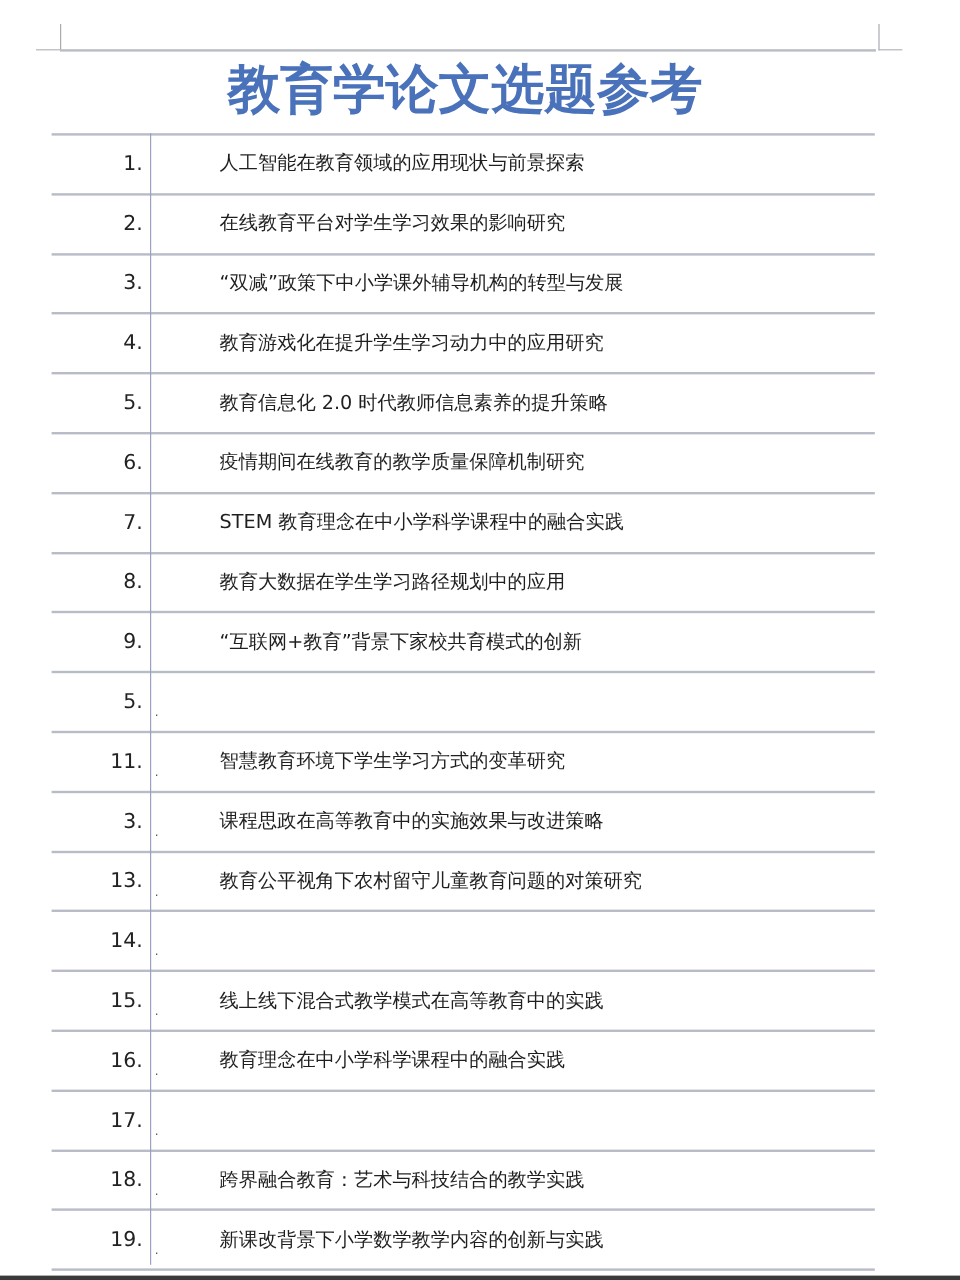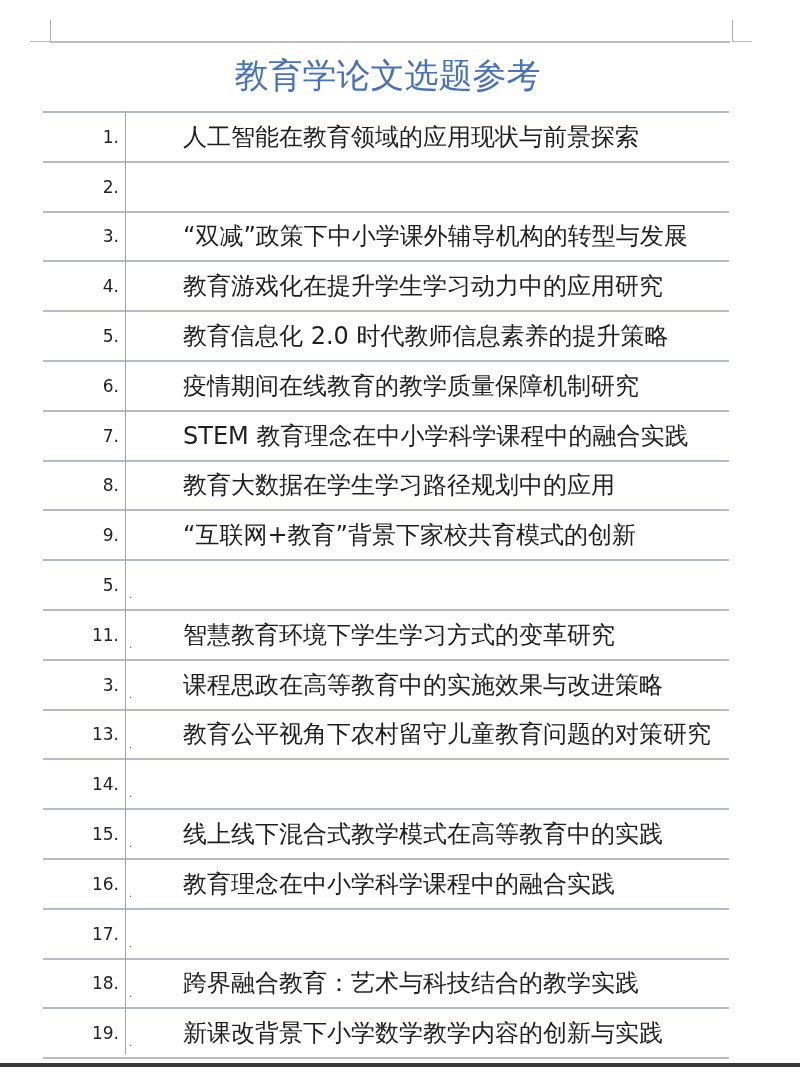--- a/index.html
+++ b/index.html
@@ -32,22 +32,22 @@
       width: 680px;
       height: 2px;
       background: #b9bcc2;
     }
     .title {
       position: absolute;
       left: 0;
       top: 52px;
       width: 775px;
       text-align: center;
-      font-size: 34px;
-      font-weight: normal;
+      font-size: 44px;
+      font-weight: bold;
       color: #4a72ba;
       letter-spacing: 0px;
       line-height: 46px;
     }
     .table {
       position: absolute;
       left: 43px;
       top: 111px;
       width: 686px;
       border-top: 2px solid #b7bcc6;
@@ -71,21 +71,21 @@
     .mark {
       position: absolute;
       left: 86px;
       top: 28px;
       font-size: 10px;
       color: #555;
     }
     .topic {
       position: absolute;
       left: 140px;
-      font-size: 24px;
+      font-size: 16px;
       color: #1f1f1f;
       white-space: nowrap;
     }
     .vline {
       position: absolute;
       left: 125px;
       top: 111px;
       width: 1px;
       height: 943px;
       background: #9aa2c0;
@@ -113,20 +113,21 @@
 
 <div class="table">
   <div class="row">
       <span class="num">1.</span>
       <span class="mark"></span>
       <span class="topic">人工智能在教育领域的应用现状与前景探索</span>
     </div>
   <div class="row">
       <span class="num">2.</span>
       <span class="mark"></span>
+      <span class="topic">在线教育平台对学生学习效果的影响研究</span>
     </div>
   <div class="row">
       <span class="num">3.</span>
       <span class="mark"></span>
       <span class="topic">“双减”政策下中小学课外辅导机构的转型与发展</span>
     </div>
   <div class="row">
       <span class="num">4.</span>
       <span class="mark"></span>
       <span class="topic">教育游戏化在提升学生学习动力中的应用研究</span>

